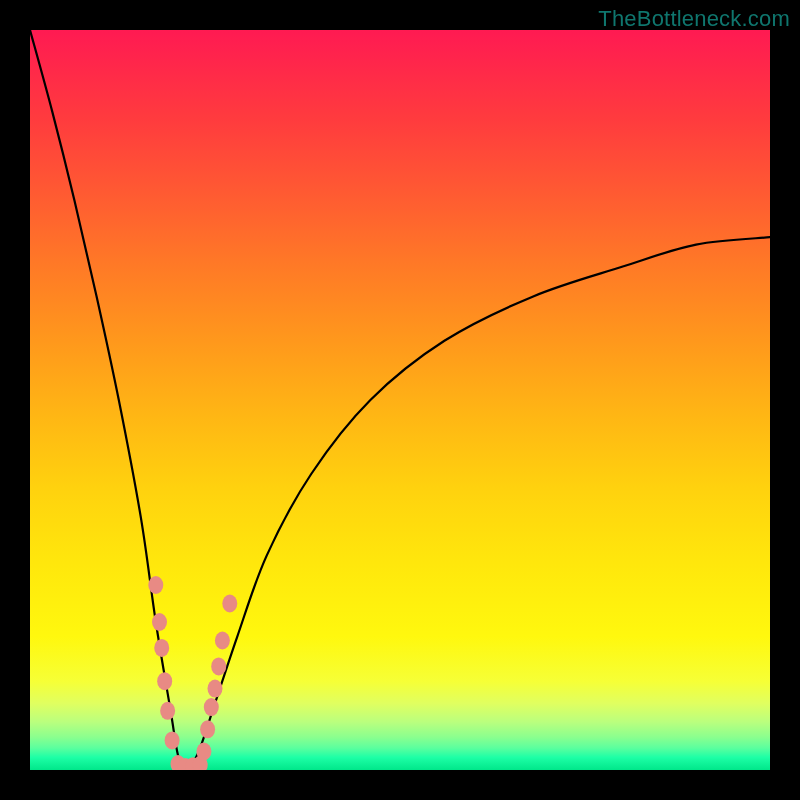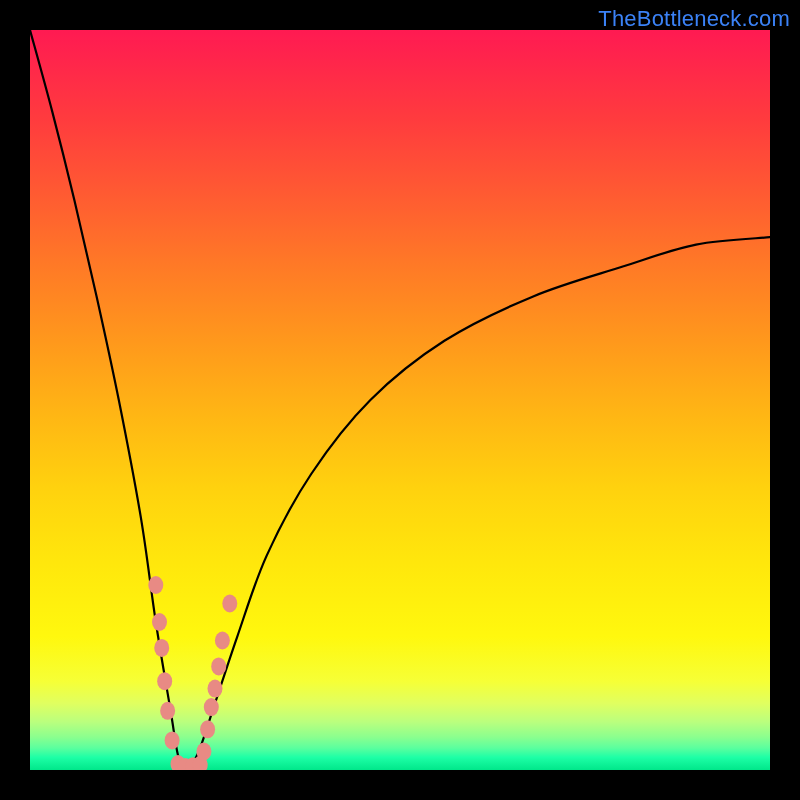--- a/index.html
+++ b/index.html
@@ -50,21 +50,21 @@
   .curves {
     position: absolute;
     left: 0; top: 0;
     width: 740px;
     height: 740px;
   }
   .watermark {
     position: absolute;
     top: 6px;
     right: 10px;
-    color: #3b82f6;
+    color: #0f766e;
     font-size: 22px;
     font-weight: 500;
     letter-spacing: 0.2px;
     user-select: none;
   }
 </style>
 </head>
 <body>
 
 <div class="frame">

